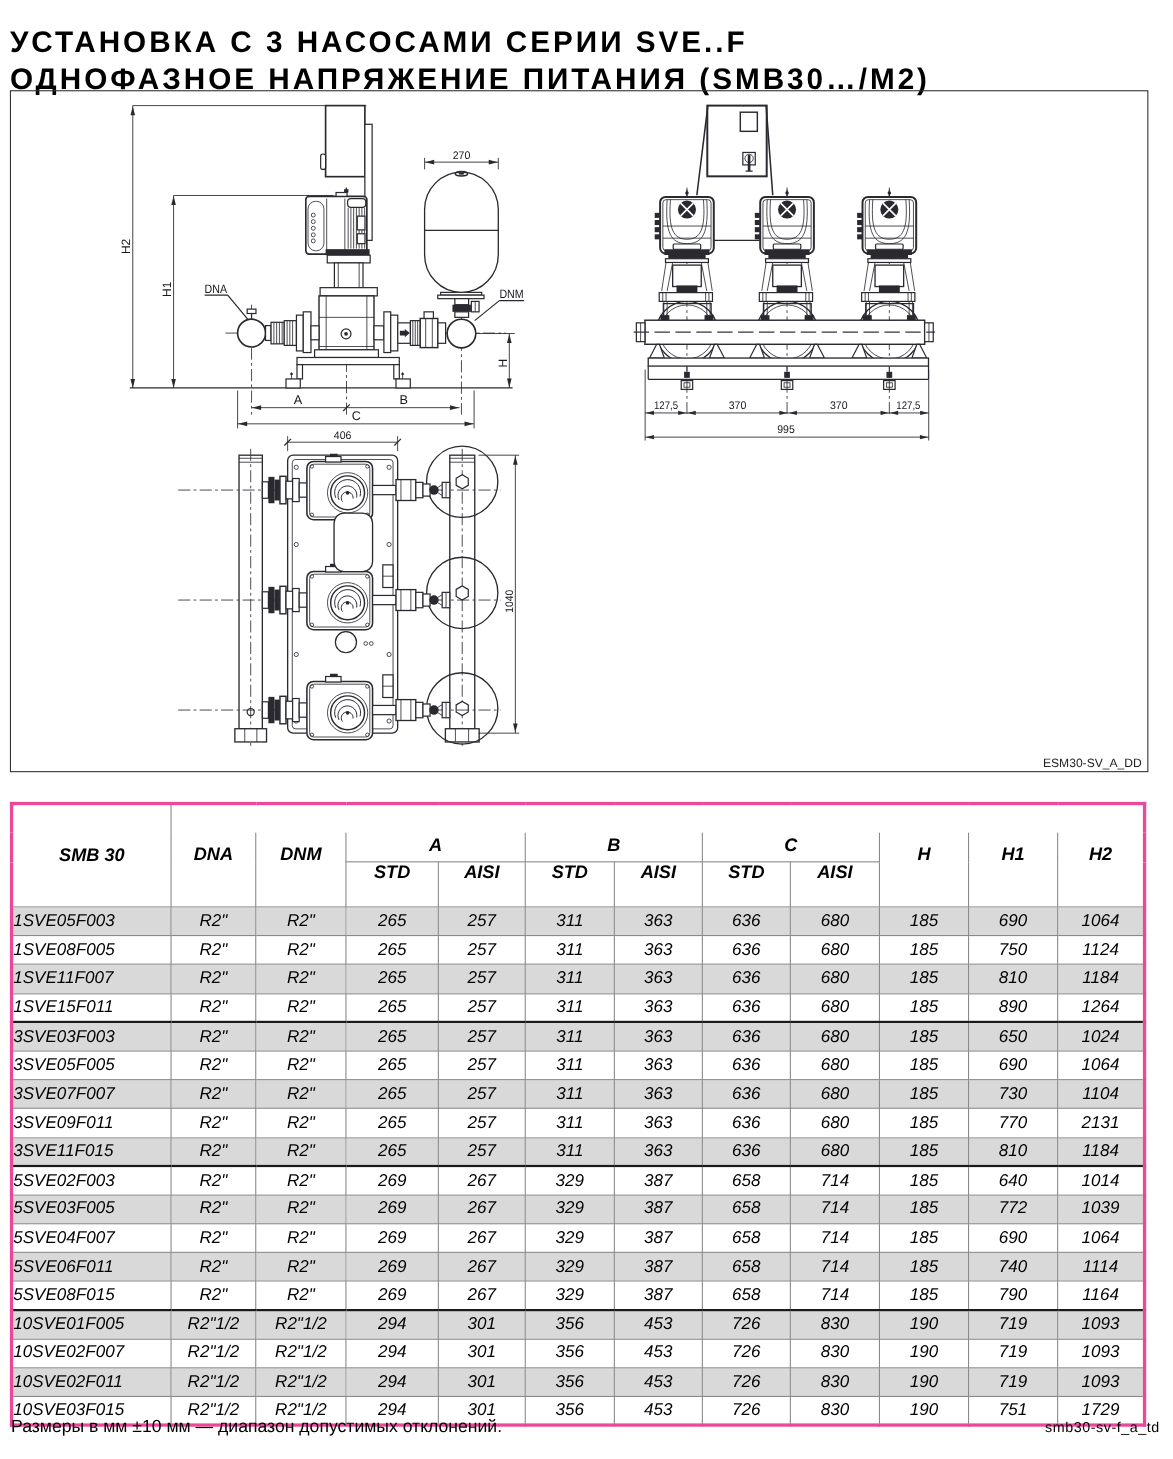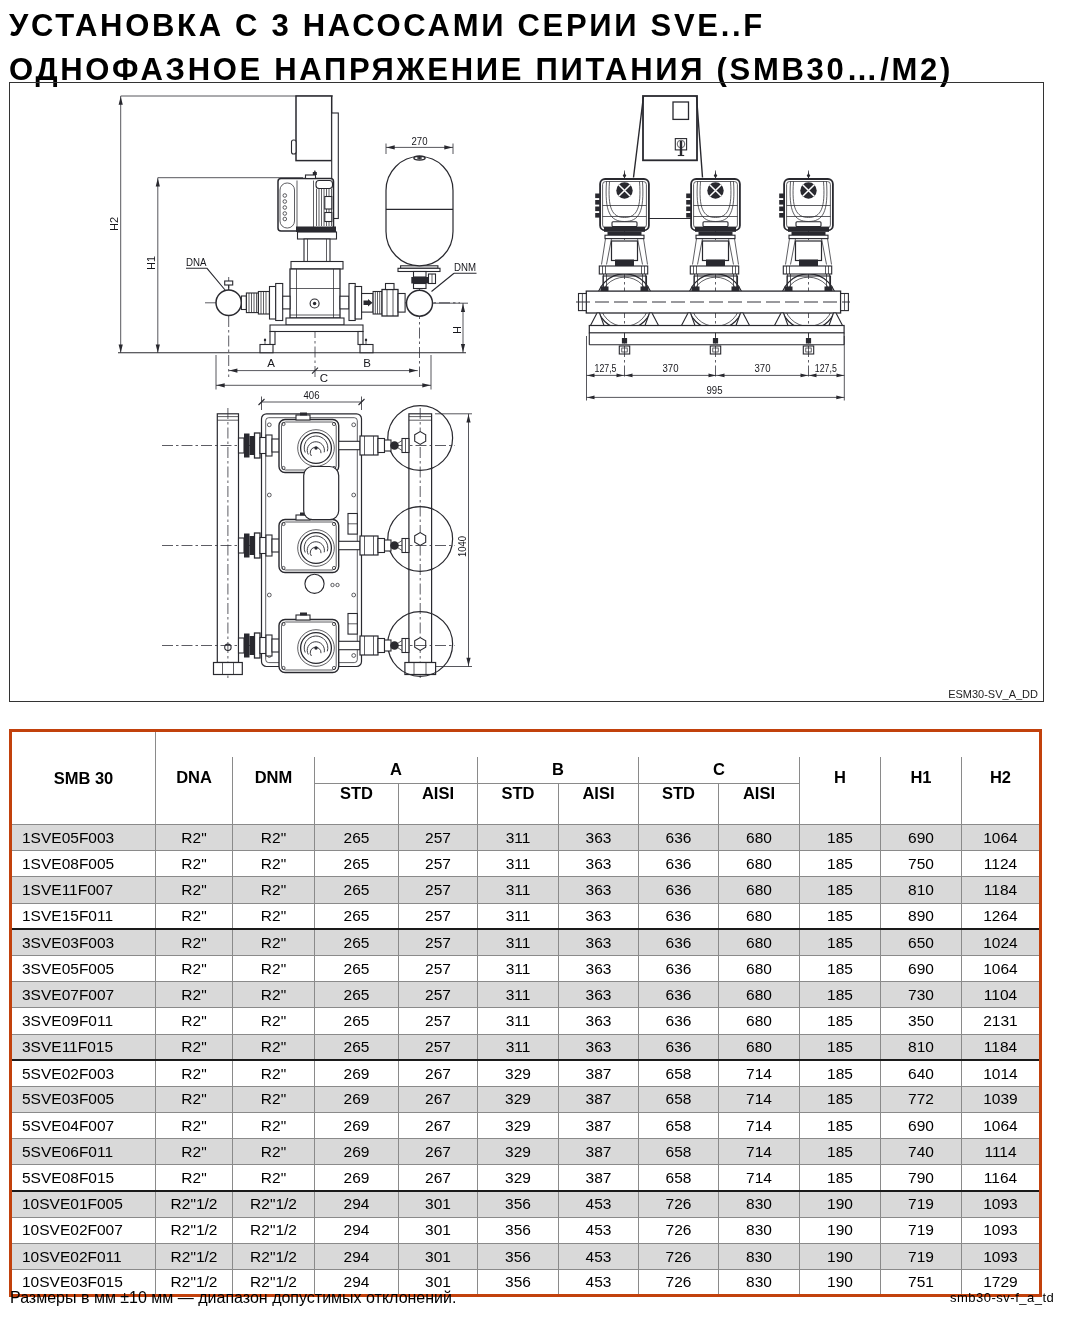--- a/index.html
+++ b/index.html
@@ -1,38 +1,38 @@
 <!DOCTYPE html>
 <html><head>
 <meta charset="utf-8">
 <style>
   html,body{margin:0;padding:0;background:#fff;}
   body{width:1066px;height:1326px;position:relative;font-family:"Liberation Sans",sans-serif;color:#000;}
   .abs{position:absolute;}
   
-  .title{left:9px;top:4px;font-size:31px;font-weight:bold;line-height:44px;letter-spacing:2.7px;white-space:nowrap;}
+  .title{left:9px;top:21px;font-size:27px;font-weight:bold;line-height:34px;letter-spacing:2.7px;white-space:nowrap;}
   
   .drawbox{left:9px;top:82px;width:1033px;height:618px;border:1.5px solid #333;}
   .esm{right:28px;top:688px;font-size:11px;color:#222;letter-spacing:0px;}
   
   table{position:absolute;left:9px;top:729px;border-collapse:collapse;table-layout:fixed;font-size:15.5px;}
   td,th{padding:0;margin:0;overflow:hidden;white-space:nowrap;}
   td{border:1px solid #8a8a8a;text-align:center;vertical-align:middle;}
   th{font-size:16.5px;font-weight:bold;text-align:center;vertical-align:middle;border:1px solid #8a8a8a;}
   th.up{padding-bottom:25px;}
   tr.hr2 th{padding-bottom:21px;}
   .nb{border:none;}
   .nbt{border-top:none;}
   tr.hr0{height:26px;}
   tr.hr1{height:27px;}
   tr.hr2{height:26px;}
   tr.dr{height:26.2px;}
   tr.g td{background:#d9d9d9;}
-  .col0{text-align:left;padding-left:10px;}
-  table{border:3px solid #c2410c;}
+  .col0{text-align:left;}
+  table{border:3px solid #ec4899;font-style:italic;}
   tr.grp td{border-top:2px solid #1a1a1a;}
   .footL{left:10px;top:1289px;font-size:16px;}
   .footR{left:950px;top:1290px;font-size:13px;letter-spacing:0.5px;}
 </style>
 </head>
 <body>
 
 <div class="abs title">УСТАНОВКА С 3 НАСОСАМИ СЕРИИ SVE..F<br>ОДНОФАЗНОЕ НАПРЯЖЕНИЕ ПИТАНИЯ (SMB30…/М2)</div>
 
 <div class="abs drawbox"></div>
@@ -568,21 +568,21 @@
         <td class="col0">3SVE09F011</td>
         <td>R2"</td>
         <td>R2"</td>
         <td>265</td>
         <td>257</td>
         <td>311</td>
         <td>363</td>
         <td>636</td>
         <td>680</td>
         <td>185</td>
-        <td>350</td>
+        <td>770</td>
         <td>2131</td>
       </tr>
 <tr class="dr g">
         <td class="col0">3SVE11F015</td>
         <td>R2"</td>
         <td>R2"</td>
         <td>265</td>
         <td>257</td>
         <td>311</td>
         <td>363</td>

